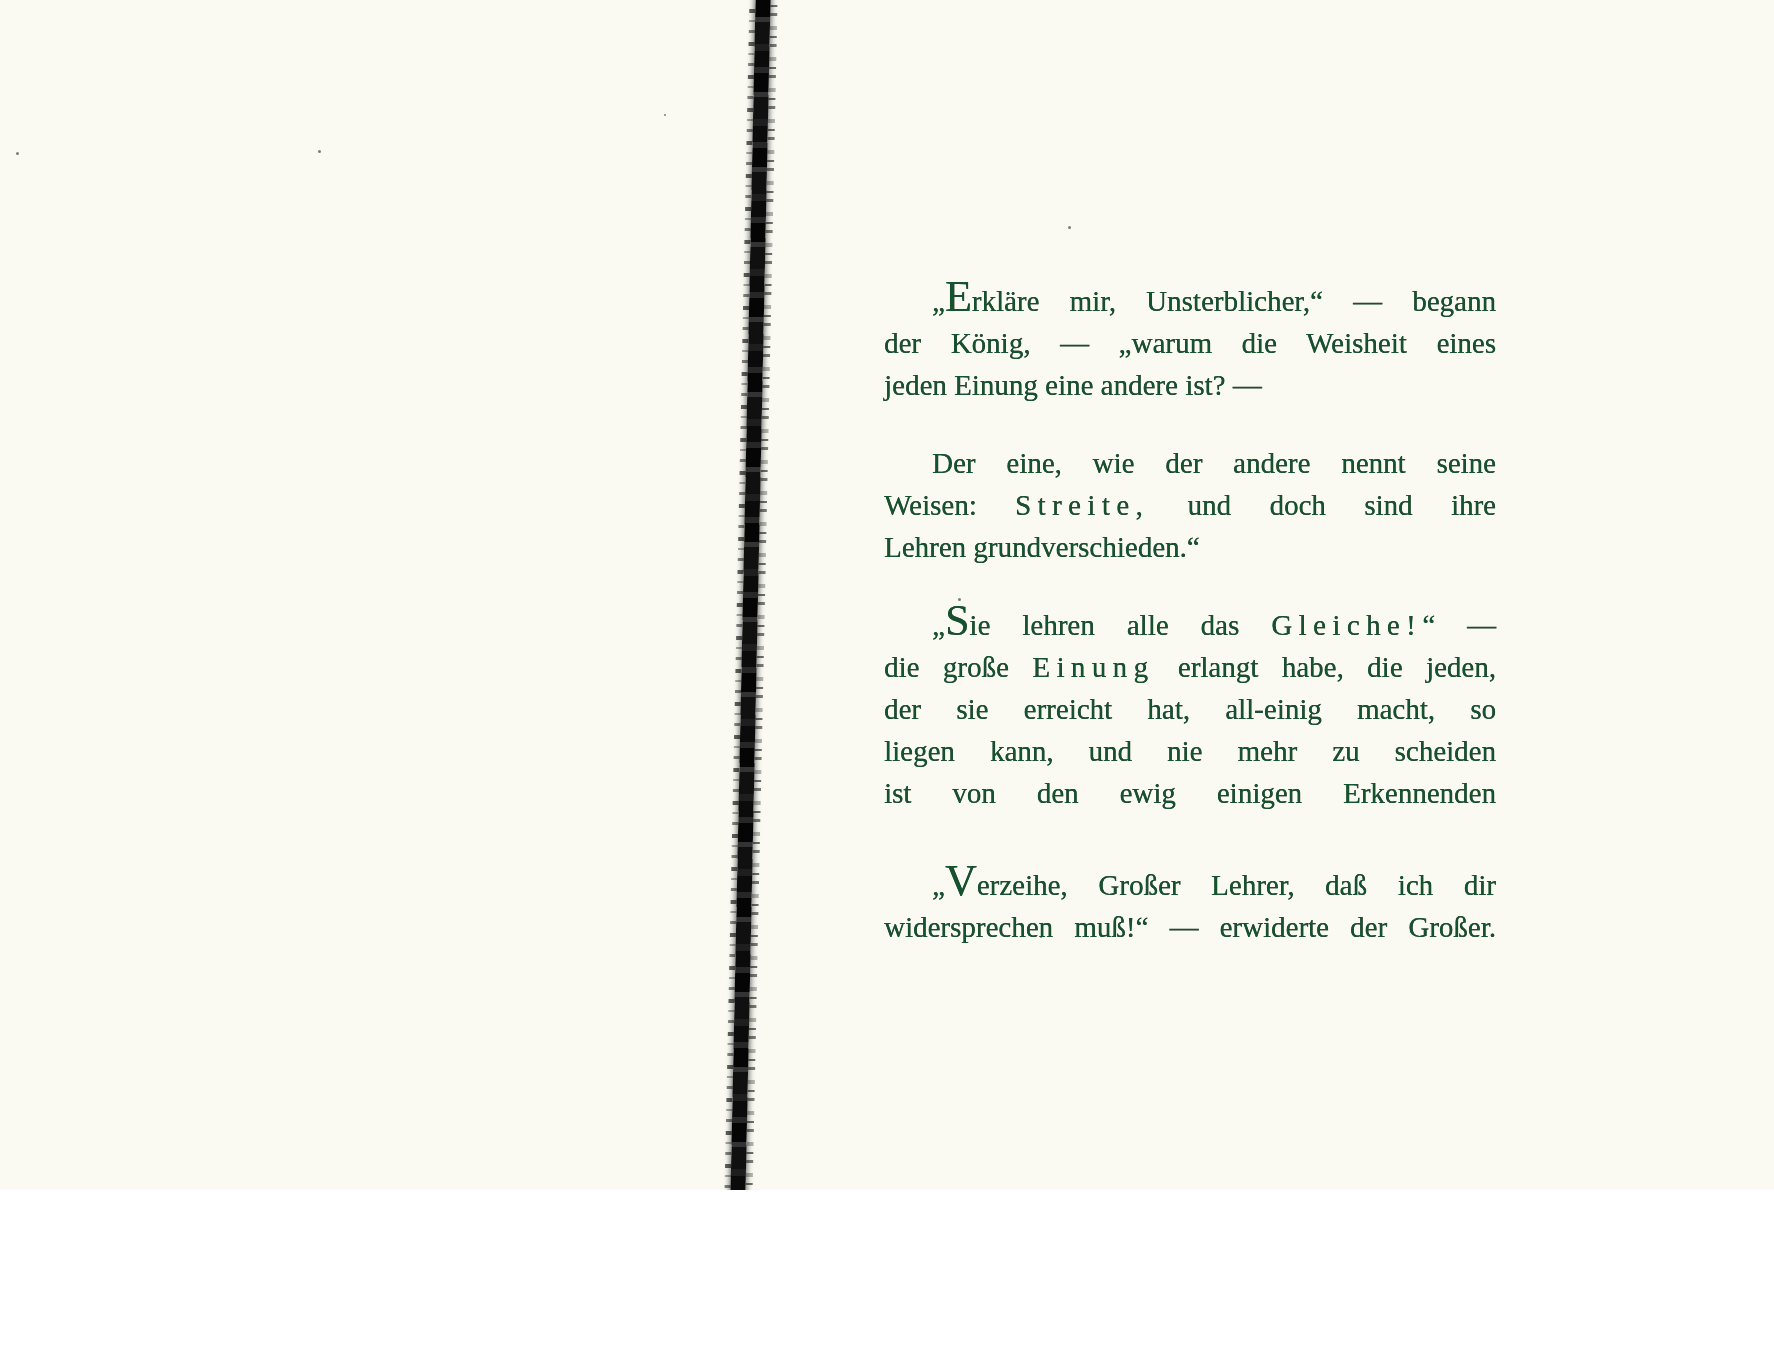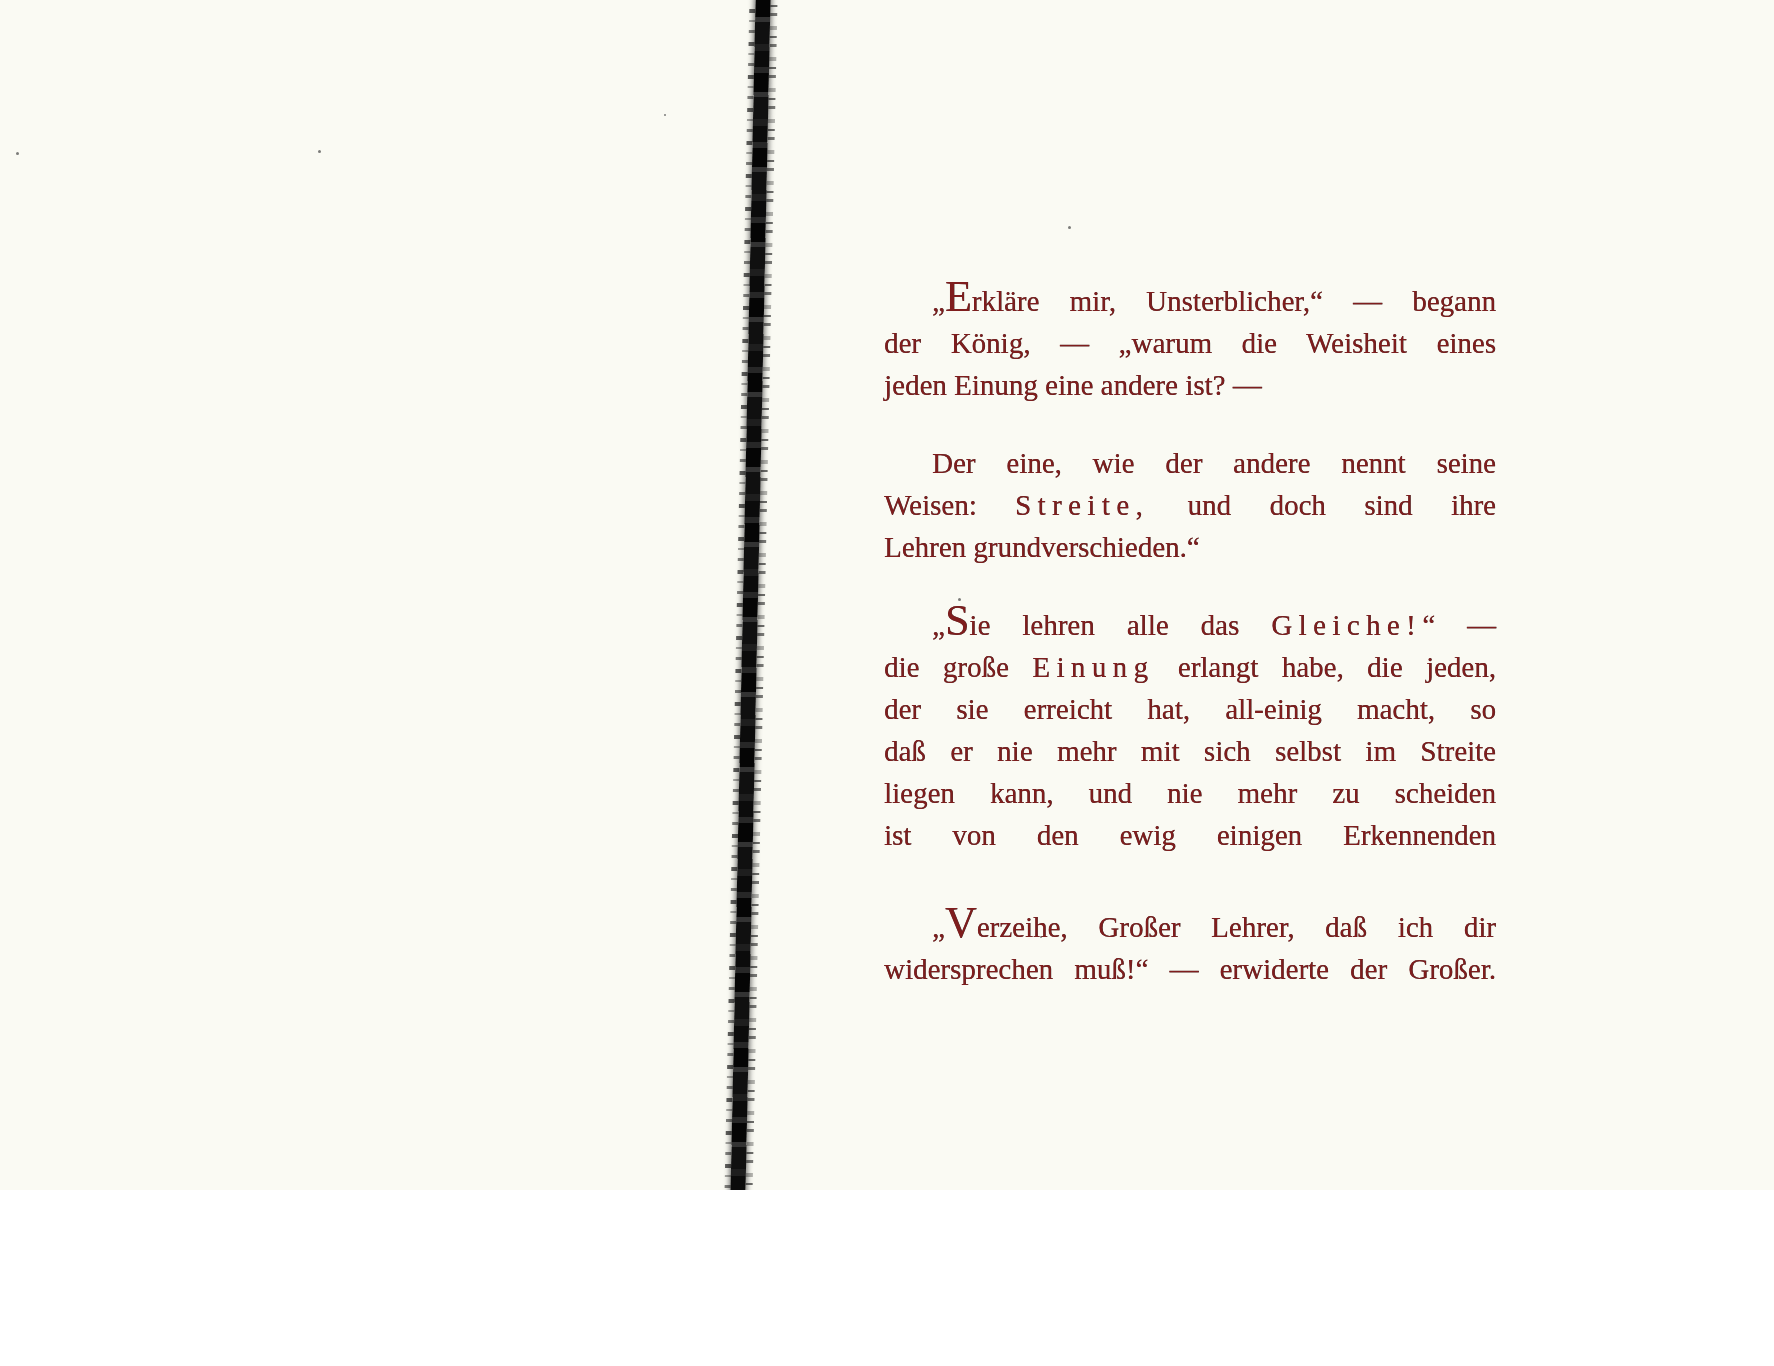--- a/index.html
+++ b/index.html
@@ -3,21 +3,21 @@
 <meta charset="utf-8">
 <style>
   html,body { margin:0; padding:0; }
   .scan {
     position: relative;
     width: 1774px;
     height: 1190px;
     background: #fafaf3;
     overflow: hidden;
     font-family: "Liberation Serif", "DejaVu Serif", serif;
-    color: #7f1d1d;
+    color: #14532d;
   }
 
   
   .gutter {
     position: absolute;
     left: 756px;
     top: -24px;
     width: 15px;
     height: 1430px;
     transform: rotate(1.2deg);
@@ -122,21 +122,20 @@
     <div class="para">
       <div class="line indent">Der eine, wie der andere nennt seine</div>
       <div class="line"><span>Weisen: </span><span class="sperr">Streite,</span><span> und doch sind ihre</span></div>
       <div class="line last">Lehren grundverschieden.“</div>
     </div>
 
     <div class="para gap-lg">
       <div class="line indent"><span>„</span><span class="cap">S</span><span>ie lehren alle das </span><span class="sperr">Gleiche!</span><span>“ —</span></div>
       <div class="line"><span>die große </span><span class="sperr">Einung</span><span> erlangt habe, die jeden,</span></div>
       <div class="line">der sie erreicht hat, all-einig macht, so</div>
-      <div class="line">daß er nie mehr mit sich selbst im Streite</div>
       <div class="line">liegen kann, und nie mehr zu scheiden</div>
       <div class="line">ist von den ewig einigen Erkennenden</div>
     </div>
 
     <div class="para">
       <div class="line indent"><span>„</span><span class="cap">V</span><span>erzeihe, Großer Lehrer, daß ich dir</span></div>
       <div class="line">widersprechen muß!“ — erwiderte der Großer.</div>
     </div>
 
   </div>

